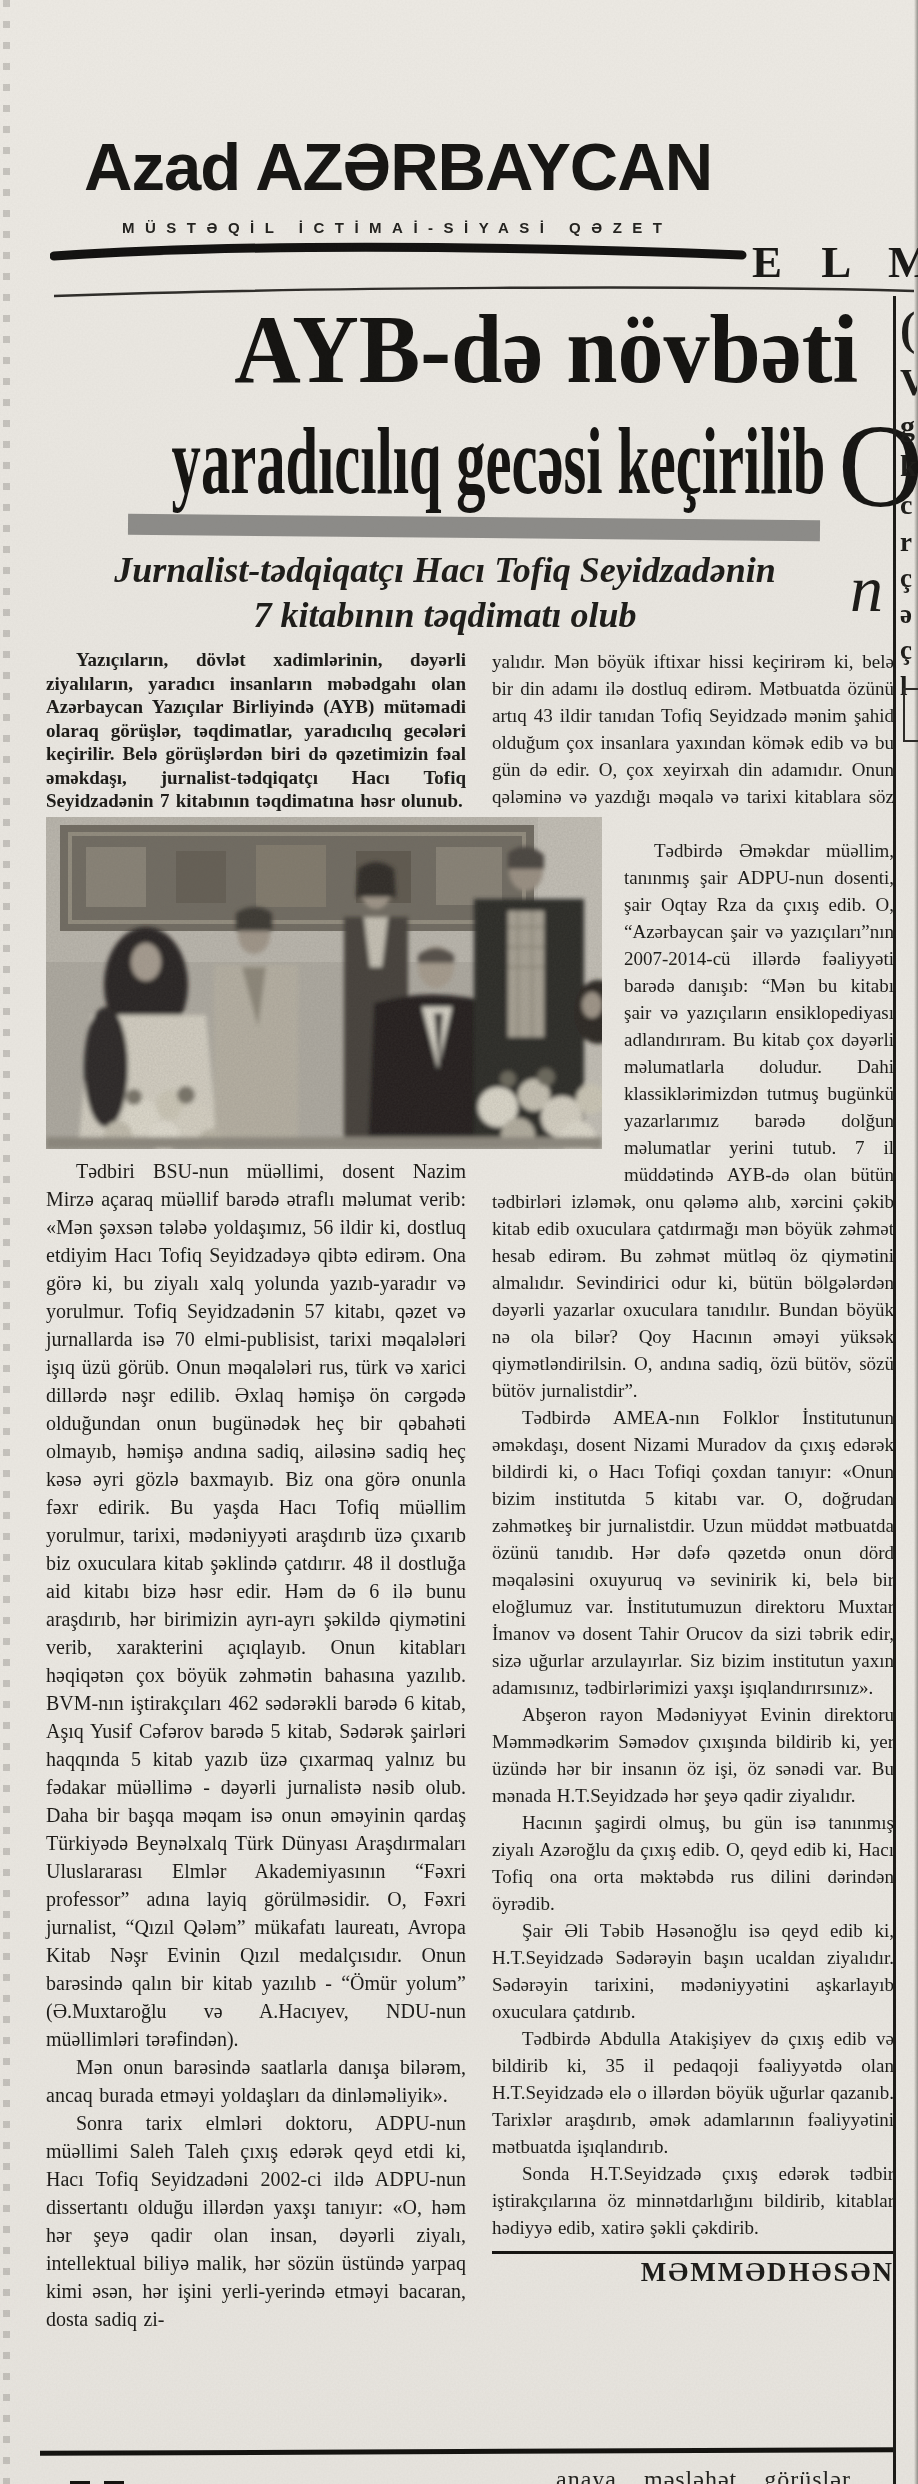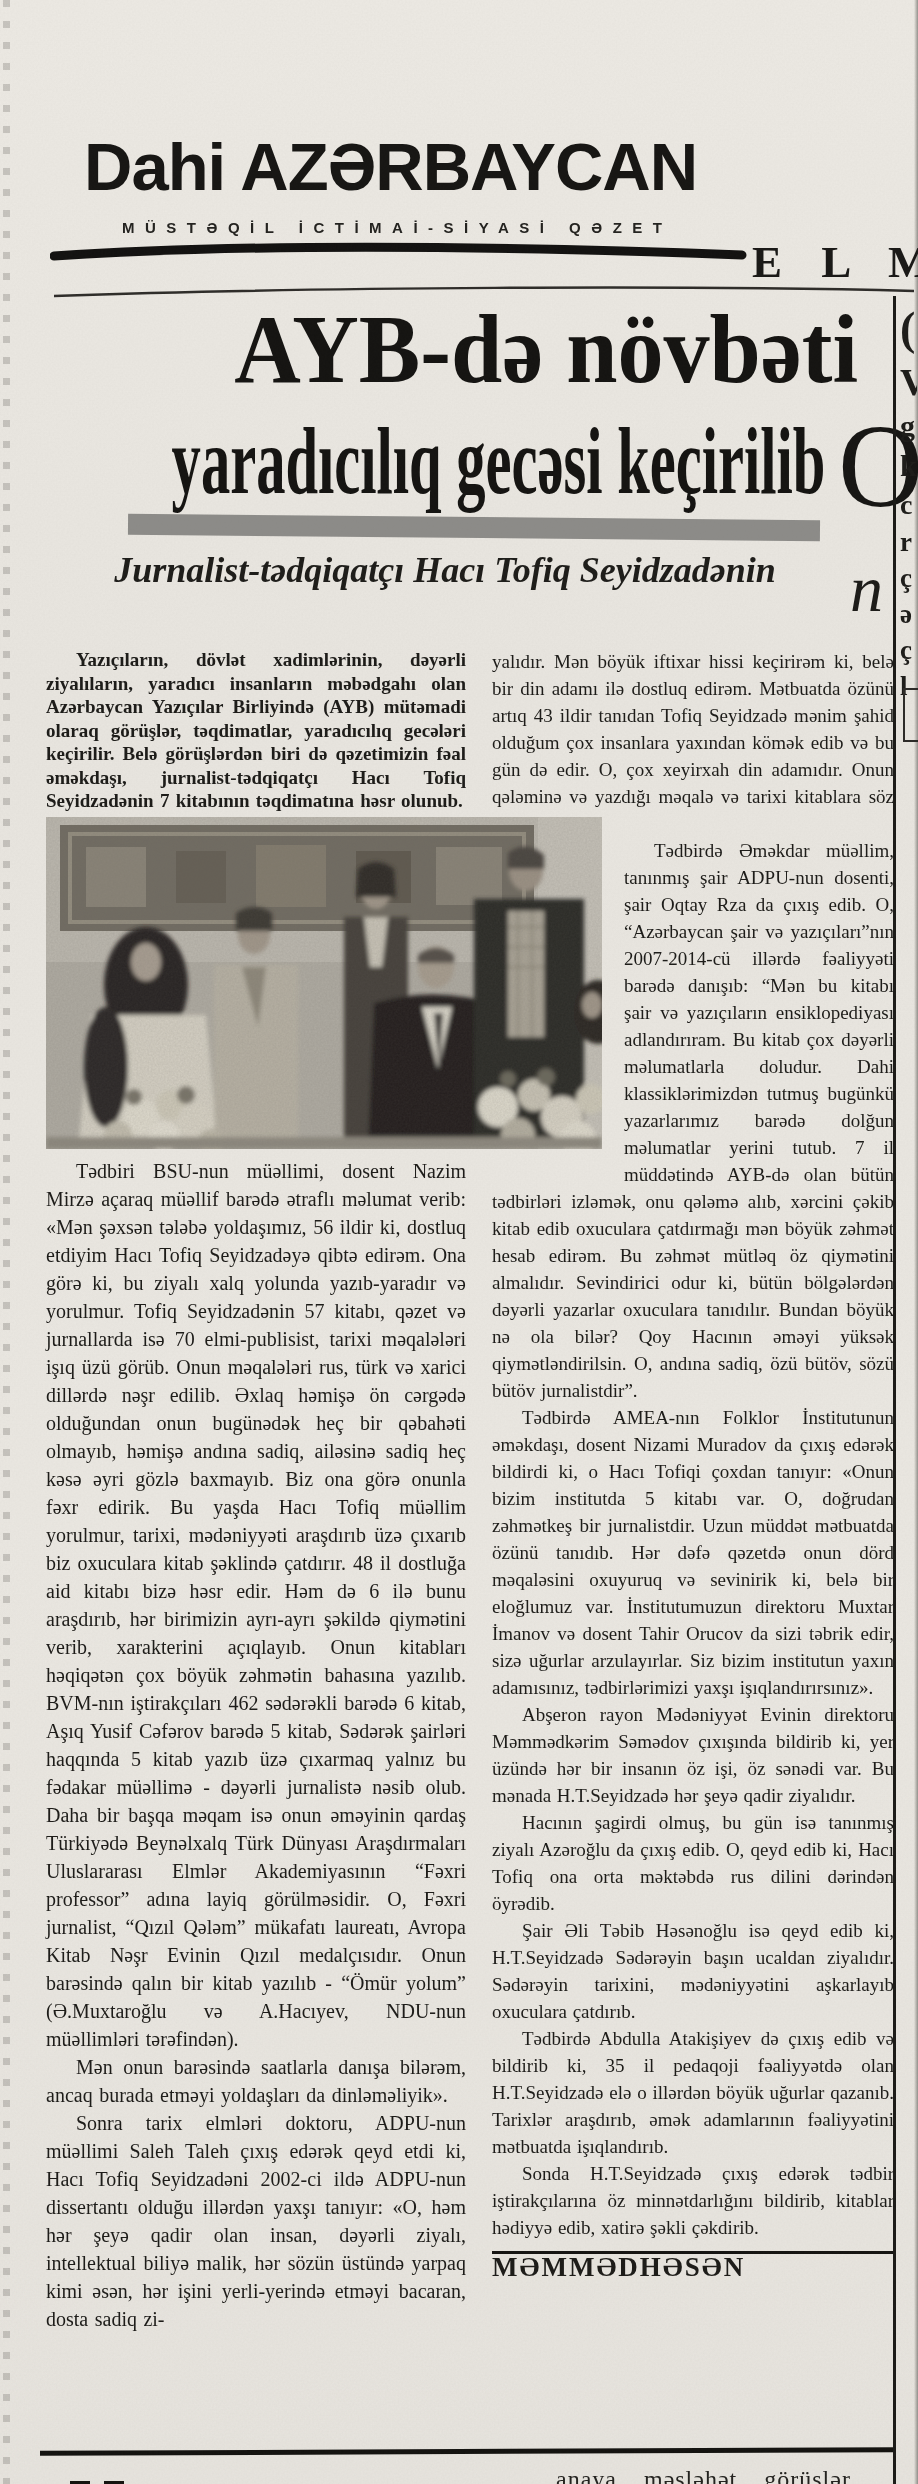--- a/index.html
+++ b/index.html
@@ -53,22 +53,22 @@
   p.noindent{text-indent:0;}
   .lead{font-weight:700;font-size:19px;line-height:23.5px;margin-bottom:4px !important;}
   .pbold{font-weight:400;}
 
   
   .photo-figure{position:relative;z-index:3;width:556px;height:332px;margin:4px 0 8px 0;}
   .photo-figure svg{display:block;}
   .photo-spacer{float:left;width:120px;height:338px;margin-right:12px;}
 
   
-  .byline-block{margin-top:10px;border-top:3px solid #141311;
-    text-align:left;font-weight:700;font-size:27px;letter-spacing:2px;}
+  .byline-block{margin-top:10px;border-top:3px solid #141311;padding-top:5px;
+    text-align:right;font-weight:700;font-size:27px;letter-spacing:2px;}
 
   
   .bottom-rule{position:absolute;left:40px;top:2449px;width:856px;height:5px;background:#13120f;
     transform:rotate(-.25deg);z-index:4;}
   .bottom-partial-line{position:absolute;left:556px;top:2466px;font-size:24px;color:#23221f;
     word-spacing:20px;letter-spacing:1px;z-index:4;white-space:nowrap;}
   .bottom-left-frag{position:absolute;left:70px;top:2474px;z-index:4;}
   .bottom-left-frag i{display:inline-block;width:20px;height:7px;background:#13120f;margin-right:14px;}
 
   
@@ -96,37 +96,38 @@
       </filter>
       <filter id="softF">
           <feGaussianBlur stdDeviation="2.3"></feGaussianBlur>
         </filter>
     </defs>
   </svg>
 
   <div class="scan-edge-left"></div>
   <div class="scan-edge-right"></div>
 
-  <div class="mast-title">Dahi AZƏRBAYCAN</div>
+  <div class="mast-title">Azad AZƏRBAYCAN</div>
   <div class="mast-sub">MÜSTƏQİL İCTİMAİ-SİYASİ QƏZET</div>
   <svg class="mast-swoosh" width="700" height="22">
     <path d="M4,14 C180,2 430,3 692,13" stroke="#121110" stroke-width="9" fill="none" stroke-linecap="round"></path>
   </svg>
   <div class="mast-section">E L M</div>
   <svg class="mast-thinrule" width="862" height="16">
     <path d="M0,12 C250,3 640,1 860,7" stroke="#2e2c29" stroke-width="2.5" fill="none"></path>
   </svg>
 
   <div class="headline">
     <span class="hl hl1">AYB-də növbəti</span>
     <span class="hl hl2">yaradıcılıq gecəsi keçirilib</span>
   </div>
   <div class="gray-band"></div>
   <div class="subheadline">
     <span>Jurnalist-tədqiqatçı Hacı Tofiq Seyidzadənin</span><br>
+    <span>7 kitabının təqdimatı olub</span>
   </div>
 
   <div class="article">
 
     <div class="col col-left">
       <p class="lead">Yazıçıların, dövlət xadimlərinin, dəyərli ziyalıların, yaradıcı insanların məbədgahı olan Azərbaycan Yazıçılar Birliyində (AYB) mütəmadi olaraq görüşlər, təqdimatlar, yaradıcılıq gecələri keçirilir. Belə görüşlərdən biri də qəzetimizin fəal əməkdaşı, jurnalist-tədqiqatçı Hacı Tofiq Seyidzadənin 7 kitabının təqdimatına həsr olunub.</p>
 
       <figure class="photo-figure" style="margin:4px 0 8px 0;">
         <svg width="556" height="332" viewBox="0 0 556 332">
           <rect width="556" height="332" fill="#b0aca3"></rect>

